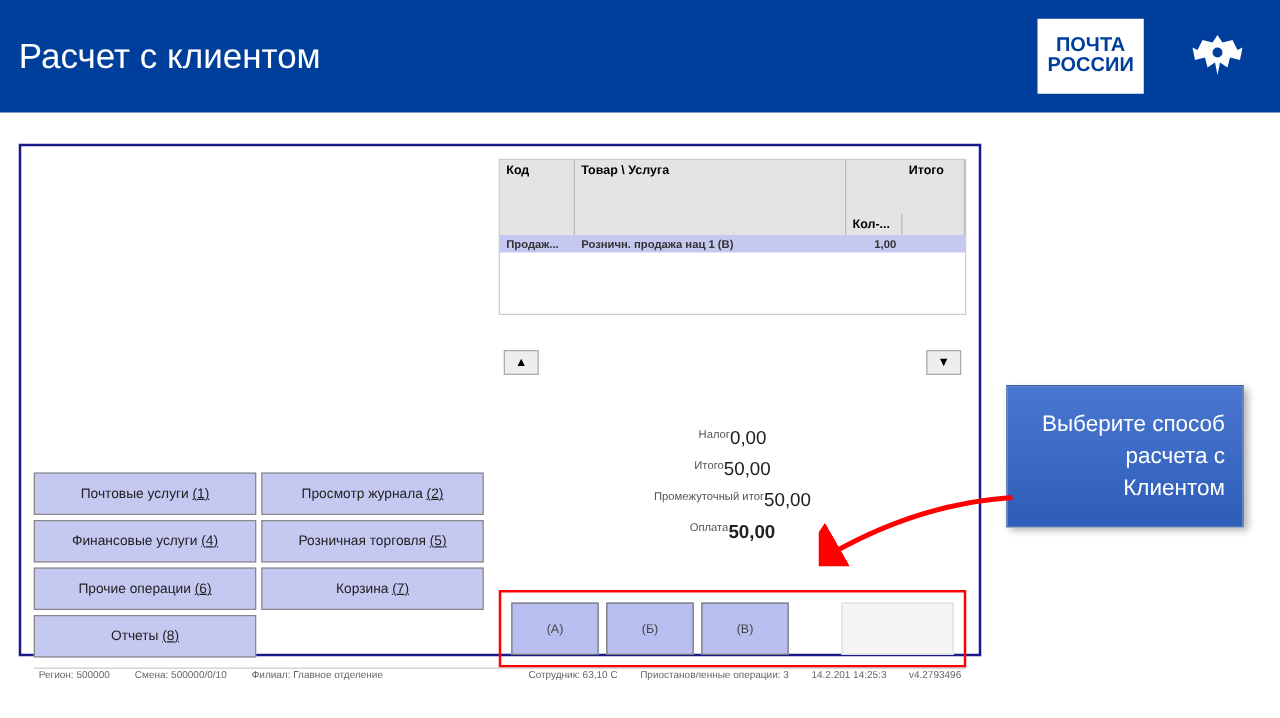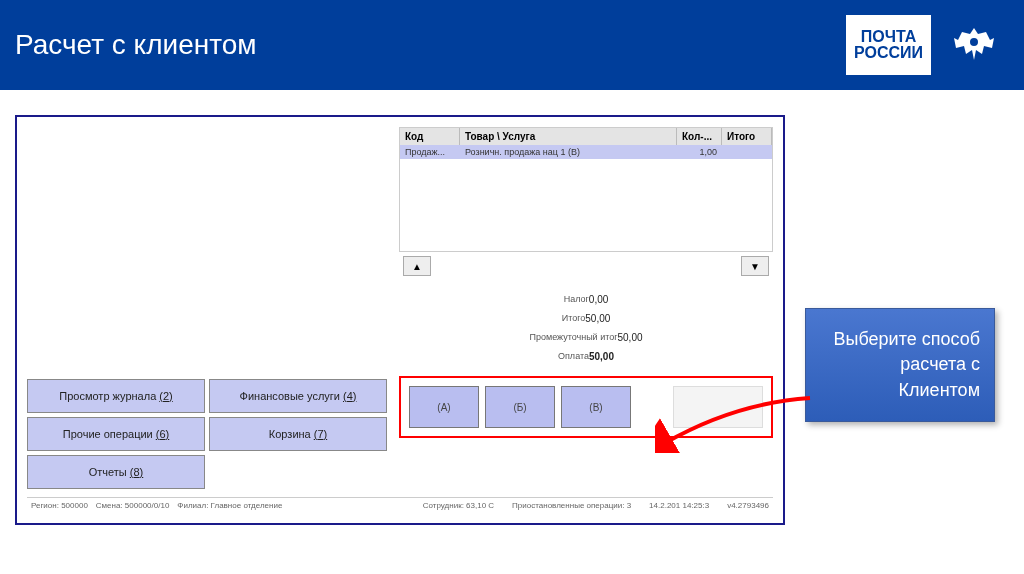--- a/index.html
+++ b/index.html
@@ -11,21 +11,21 @@
   display: flex;
   align-items: center;
   justify-content: space-between;
   padding: 0 15px;
 }
 .header-title {
   color: #fff;
   font-size: 28px;
   font-weight: 300;
 }
-.header-logos { display: flex; gap: 8px; }
+.header-logos { display: flex; gap: 24px; }
 .logo-box {
   background: #fff;
   padding: 6px 8px;
   display: flex;
   align-items: center;
   justify-content: center;
 }
 .logo-text {
   color: #003e9b;
   font-weight: 900;
@@ -70,41 +70,41 @@
   display: flex;
   align-items: center;
   justify-content: center;
   font-size: 11px;
   color: #222;
   cursor: pointer;
 }
 .menu-btn.wide { grid-column: 1 / 2; }
 .menu-btn .shortcut { text-decoration: underline; margin-left: 3px; }
 
-.right-panel { flex: 1; display: flex; flex-direction: column; }
+.right-panel { flex: 1; display: flex; flex-direction: column; gap: 24px; }
 .table-area { border: 1px solid #ccc; height: 125px; display: flex; flex-direction: column; }
 .table-header { display: flex; background: #e4e4e4; font-size: 10px; font-weight: bold; }
 .th { padding: 3px 5px; border-right: 1px solid #bbb; }
 .th-code { width: 60px; }
 .th-item { flex: 1; }
-.th-qty { width: 45px; }
+.th-qty { width: 45px; margin-top: 43px; }
 .th-total { width: 50px; }
-.table-row { display: flex; font-size: 9px; background: #c5c9f2; padding: 2px 5px; color: #333; }
+.table-row { display: flex; font-size: 9px; background: #c5c9f2; padding: 2px 5px; color: #333; font-weight: bold; }
 .scroll-row { display: flex; justify-content: space-between; padding: 2px 4px; margin-top: 2px; }
 .scroll-btn {
   width: 28px; height: 20px;
   background: #eee;
   border: 1px solid #aaa;
   display: flex; align-items: center; justify-content: center;
   font-size: 10px; cursor: pointer;
 }
 
 .summary { margin-top: 12px; font-size: 9px; color: #555; }
 .summary-row { display: flex; justify-content: center; padding: 4px 10px; }
-.summary-row .val { color: #222; font-size: 10px; }
+.summary-row .val { color: #222; font-size: 15px; }
 
 .payment-box {
   border: 2px solid #ff0000;
   margin-top: 10px;
   padding: 8px;
   display: flex;
   gap: 6px;
   align-items: center;
 }
 .pay-btn {
@@ -118,21 +118,21 @@
 .pay-btn.blank { background: #f4f4f4; margin-left: auto; width: 90px; border: 1px solid #ddd; }
 
 .status-bar {
   height: 16px;
   border-top: 1px solid #ccc;
   display: flex;
   font-size: 8px;
   color: #666;
   align-items: center;
   padding: 0 4px;
-  gap: 8px;
+  gap: 20px;
 }
 .status-bar .right-grp { margin-left: auto; display: flex; gap: 18px; }
 
 .callout {
   width: 190px;
   align-self: center;
   margin-top: 90px;
   position: relative;
 }
 .callout-box {
@@ -172,26 +172,34 @@
     </div>
   </div>
 </div>
 
 <div class="main-area">
   <div class="app-window">
     <div class="app-body">
       <div class="left-panel">
         <div class="menu-grid">
           <div class="menu-btn">
+              <span>Почтовые услуги</span>
+              <span class="shortcut">(<span>1</span>)</span>
+            </div>
+          <div class="menu-btn">
               <span>Просмотр журнала</span>
               <span class="shortcut">(<span>2</span>)</span>
             </div>
           <div class="menu-btn">
               <span>Финансовые услуги</span>
               <span class="shortcut">(<span>4</span>)</span>
+            </div>
+          <div class="menu-btn">
+              <span>Розничная торговля</span>
+              <span class="shortcut">(<span>5</span>)</span>
             </div>
           <div class="menu-btn">
               <span>Прочие операции</span>
               <span class="shortcut">(<span>6</span>)</span>
             </div>
           <div class="menu-btn">
               <span>Корзина</span>
               <span class="shortcut">(<span>7</span>)</span>
             </div>
           <div class="menu-btn">

